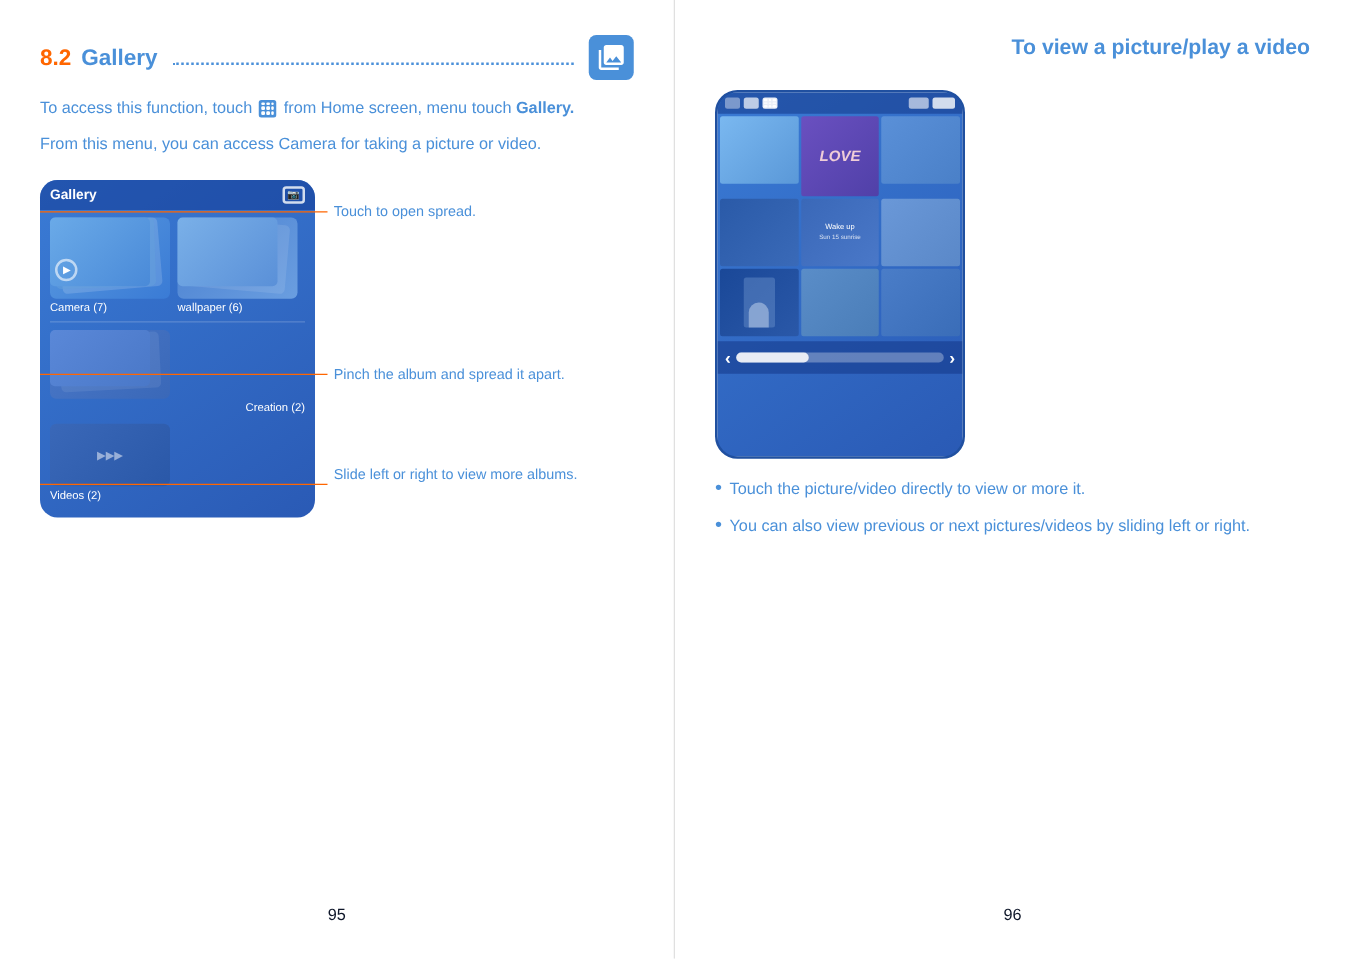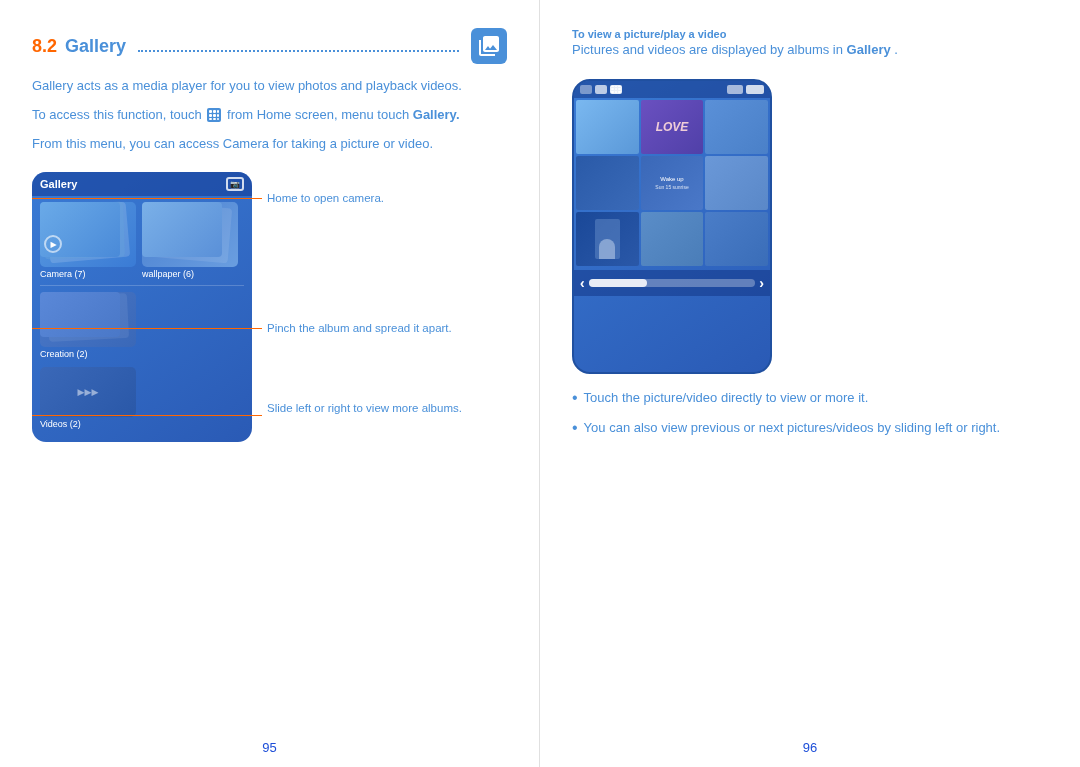--- a/index.html
+++ b/index.html
@@ -85,33 +85,34 @@
 
     .callout-text {
       color: #4a90d9;
       font-size: 11.5px;
       line-height: 1.4;
     }
 
     
     .page-number {
       position: absolute;
-      bottom: 12px;
+      bottom: 28px;
       left: 50%;
       transform: translateX(-50%);
-      color: #1d4ed8;
+      color: #0f172a;
       font-size: 13px;
     }
 
     
     .right-section-heading {
       color: #4a90d9;
-      font-size: 11px;
+      font-size: 17px;
       font-weight: bold;
-      margin-bottom: 0;
+      margin-bottom: 14px;
+      text-align: right;
     }
 
     .bullet-list {
       margin-top: 14px;
       display: flex;
       flex-direction: column;
       gap: 8px;
     }
 
     .bullet-item {
@@ -164,21 +165,20 @@
     <span class="section-number">8.2</span>
     <span class="section-title">Gallery</span>
     <span class="section-dots"></span>
     <div class="section-icon">
       <svg viewBox="0 0 24 24">
         <path d="M22 16V4c0-1.1-.9-2-2-2H8c-1.1 0-2 .9-2 2v12c0 1.1.9 2 2 2h12c1.1 0 2-.9 2-2zm-11-4l2.03 2.71L16 11l4 5H8l3-4zM2 6v14c0 1.1.9 2 2 2h14v-2H4V6H2z"></path>
       </svg>
     </div>
   </div>
 
-  <p class="body-text">Gallery acts as a media player for you to view photos and playback videos.</p>
 
   <p class="body-text">
     <span>To access this function, touch</span>
     
     <span class="inline-icon">
       <span class="inline-icon-inner">
         <span class="inline-icon-dot"></span>
         <span class="inline-icon-dot"></span>
         <span class="inline-icon-dot"></span>
         <span class="inline-icon-dot"></span>
@@ -226,21 +226,21 @@
           <div style="width:96px;height:65px;background:linear-gradient(135deg,#4a80d0,#6a9ee0);border-radius:5px;position:relative;">
             <div style="position:absolute;width:80px;height:55px;background:rgba(255,255,255,0.1);border-radius:4px;top:3px;left:8px;transform:rotate(5deg);"></div>
             <div style="position:absolute;width:80px;height:55px;background:linear-gradient(135deg,#7ab0e8,#5a90d8);border-radius:4px;top:0;left:0;"></div>
           </div>
           <span style="color:white;font-size:9px;display:block;margin-top:2px;">wallpaper (6)</span>
         </div>
       </div>
 
       <div style="height:1px;background:rgba(255,255,255,0.2);margin:0 8px;"></div>
 
-      <div style="padding:6px 8px;">
+      <div style="padding:6px 8px;text-align:right;">
         <div style="width:96px;height:55px;background:linear-gradient(135deg,#4a78c8,#3a68b8);border-radius:5px;position:relative;">
           <div style="position:absolute;width:80px;height:45px;background:rgba(255,255,255,0.08);border-radius:4px;top:3px;left:8px;transform:rotate(-3deg);"></div>
           <div style="position:absolute;width:80px;height:45px;background:linear-gradient(135deg,#5a88d8,#4a78c8);border-radius:4px;"></div>
         </div>
         <span style="color:white;font-size:9px;display:block;margin-top:2px;">Creation (2)</span>
       </div>
 
       <div style="padding:2px 8px 6px;">
         <div style="width:96px;height:50px;background:linear-gradient(135deg,#3a68b8,#2a58a8);border-radius:5px;position:relative;">
           <div style="position:absolute;inset:0;display:flex;align-items:center;justify-content:center;">
@@ -248,21 +248,21 @@
           </div>
         </div>
         <span style="color:white;font-size:9px;display:block;margin-top:2px;">Videos (2)</span>
       </div>
     </div>
 
     <div style="position:absolute; top:18px; left:230px; display:flex; align-items:center; gap:0;">
       <div style="width:1px;height:1px;position:relative;">
         <div style="position:absolute;left:-230px;top:0;width:230px;height:1px;background:#ff6600;"></div>
       </div>
-      <span class="callout-text" style="margin-left:4px;">Home to open camera.</span>
+      <span class="callout-text" style="margin-left:4px;">Touch to open spread.</span>
     </div>
 
     <div style="position:absolute; top:148px; left:230px; display:flex; align-items:center;">
       <div style="width:1px;height:1px;position:relative;">
         <div style="position:absolute;left:-230px;top:0;width:230px;height:1px;background:#ff6600;"></div>
       </div>
       <span class="callout-text" style="margin-left:4px;">Pinch the album and spread it apart.</span>
     </div>
 
     <div style="position:absolute; top:228px; left:230px; display:flex; align-items:flex-end;">
@@ -274,25 +274,20 @@
 
   </div>
 
   <div class="page-number">95</div>
 </div>
 
 <div class="page">
 
   <p class="right-section-heading">To view a picture/play a video</p>
 
-  <p class="body-text">
-    <span>Pictures and videos are displayed by albums in</span>
-    <b>Gallery</b>
-    <span>.</span>
-  </p>
 
   <div style="display:flex;gap:14px;margin-top:10px;position:relative;">
 
     <div style="width:200px;height:295px;background:linear-gradient(145deg,#3a7bd5,#2a5ab5);border-radius:18px;overflow:hidden;border:2px solid #2050a0;flex-shrink:0;position:relative;">
 
       <div style="background:rgba(15,50,130,0.5);padding:4px 6px;display:flex;align-items:center;justify-content:space-between;">
         <div style="display:flex;gap:3px;align-items:center;">
           <div style="width:12px;height:9px;background:rgba(255,255,255,0.4);border-radius:2px;"></div>
           <div style="width:12px;height:9px;background:rgba(255,255,255,0.7);border-radius:2px;"></div>
           <div style="width:12px;height:9px;background:rgba(255,255,255,0.9);border-radius:2px;">
@@ -311,21 +306,21 @@
         </div>
         <div style="display:flex;gap:3px;">
           <div style="width:16px;height:9px;background:rgba(255,255,255,0.6);border-radius:2px;"></div>
           <div style="width:18px;height:9px;background:rgba(255,255,255,0.8);border-radius:2px;"></div>
         </div>
       </div>
 
       <div style="display:grid;grid-template-columns:repeat(3,1fr);gap:2px;padding:2px;">
 
         <div style="height:54px;background:linear-gradient(135deg,#7ab8f0,#5a98d8);border-radius:2px;"></div>
-        <div style="height:54px;background:linear-gradient(135deg,#6a50c0,#5040a8);border-radius:2px;display:flex;align-items:center;justify-content:center;">
+        <div style="height:64px;background:linear-gradient(135deg,#6a50c0,#5040a8);border-radius:2px;display:flex;align-items:center;justify-content:center;">
           <span style="color:rgba(255,220,220,0.9);font-size:12px;font-weight:bold;font-style:italic;">LOVE</span>
         </div>
         <div style="height:54px;background:linear-gradient(135deg,#5a90d8,#4a80c8);border-radius:2px;"></div>
 
         <div style="height:54px;background:linear-gradient(135deg,#2a5aa8,#3a6ab8);border-radius:2px;"></div>
         <div style="height:54px;background:linear-gradient(135deg,#3a68b8,#4a78c8);border-radius:2px;display:flex;align-items:center;justify-content:center;">
           <div style="text-align:center;">
             <div style="font-size:6px;color:white;line-height:1.3;">Wake up</div>
             <div style="font-size:5px;color:rgba(255,255,255,0.8);">Sun 15 sunrise</div>
           </div>

